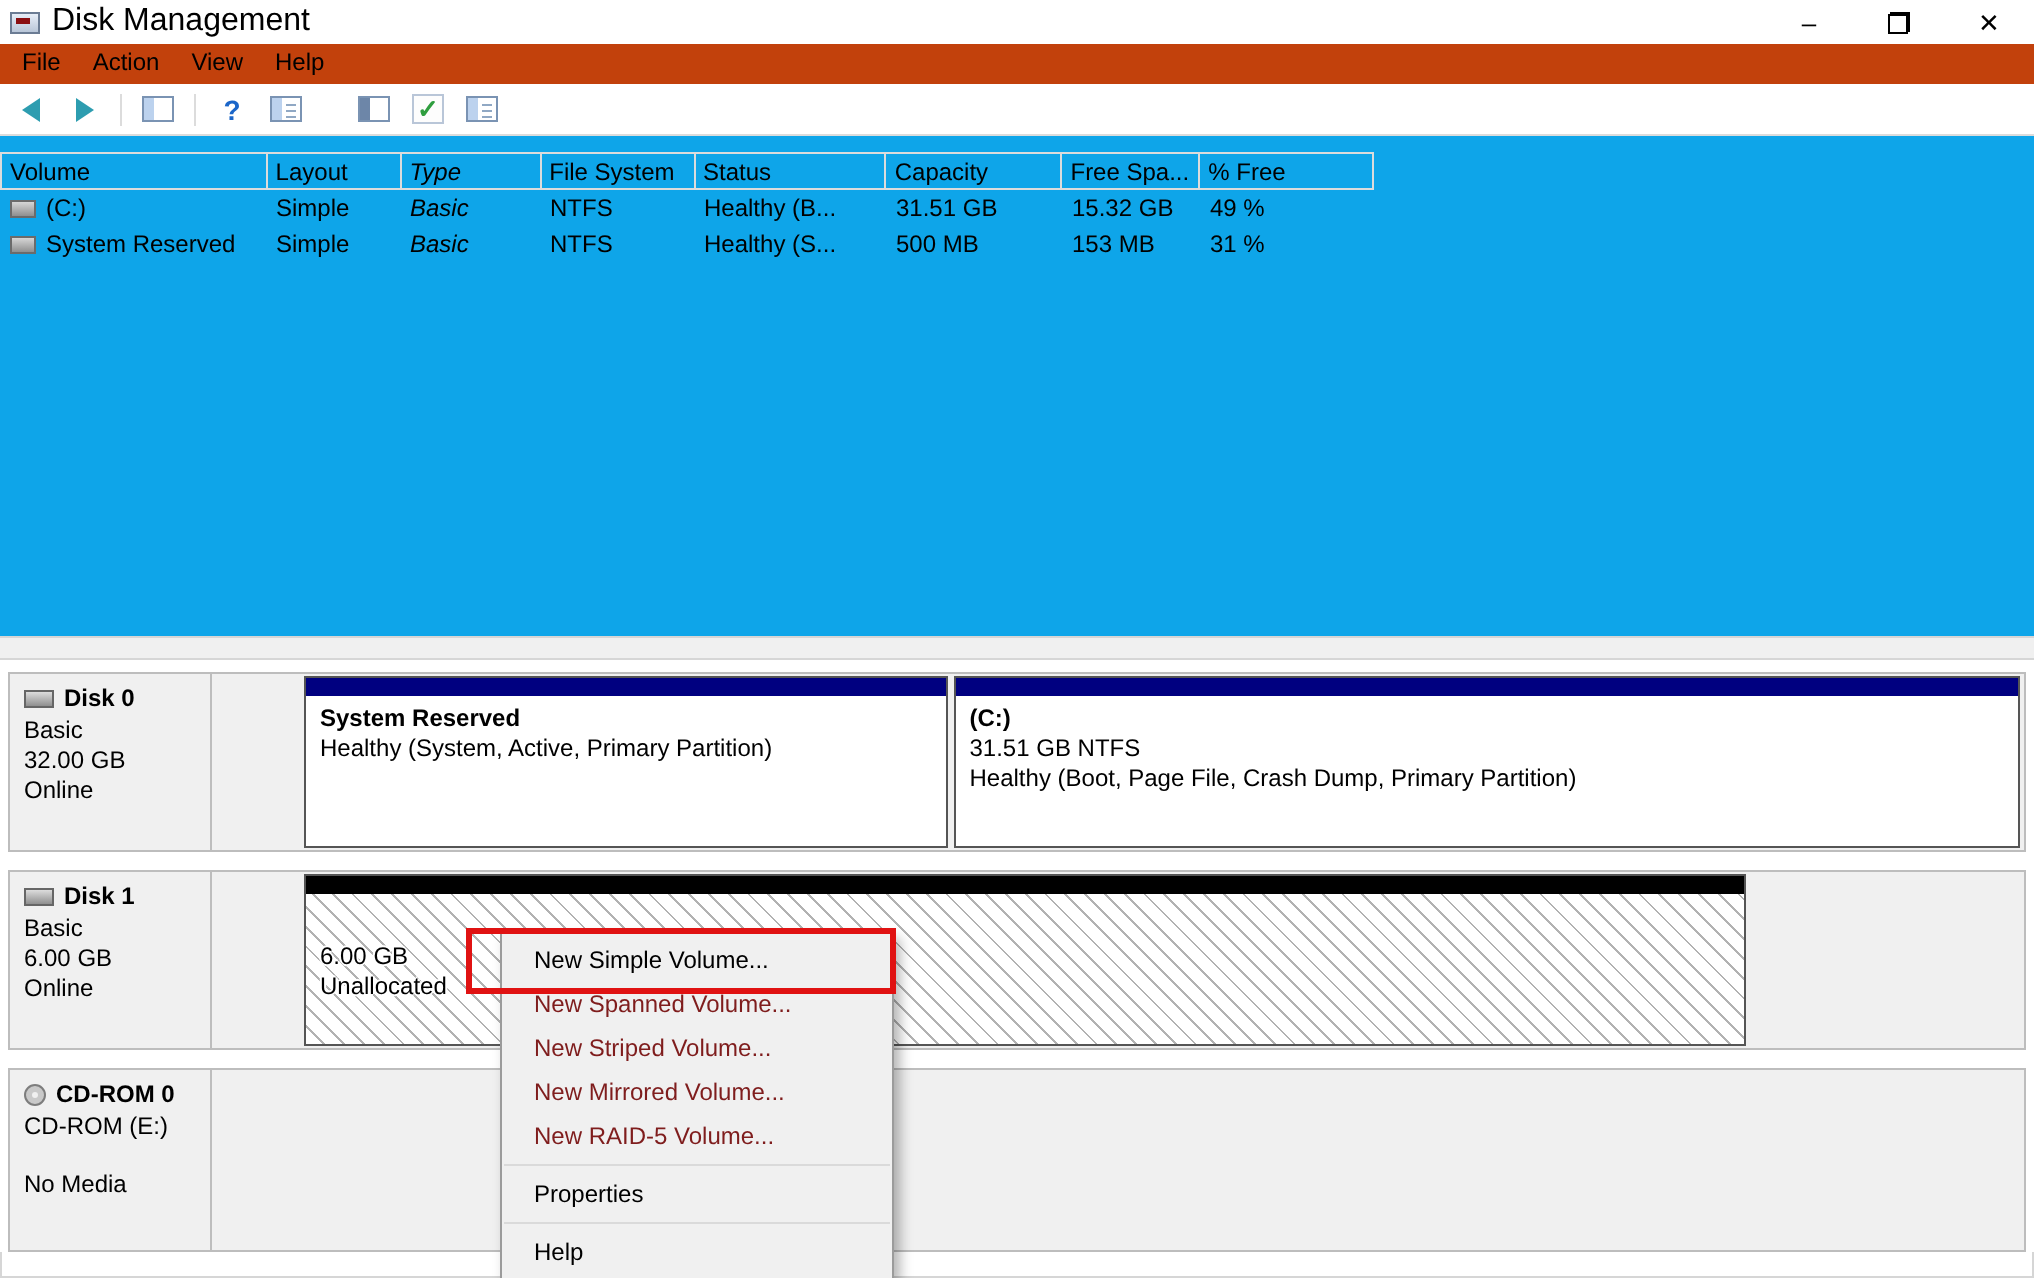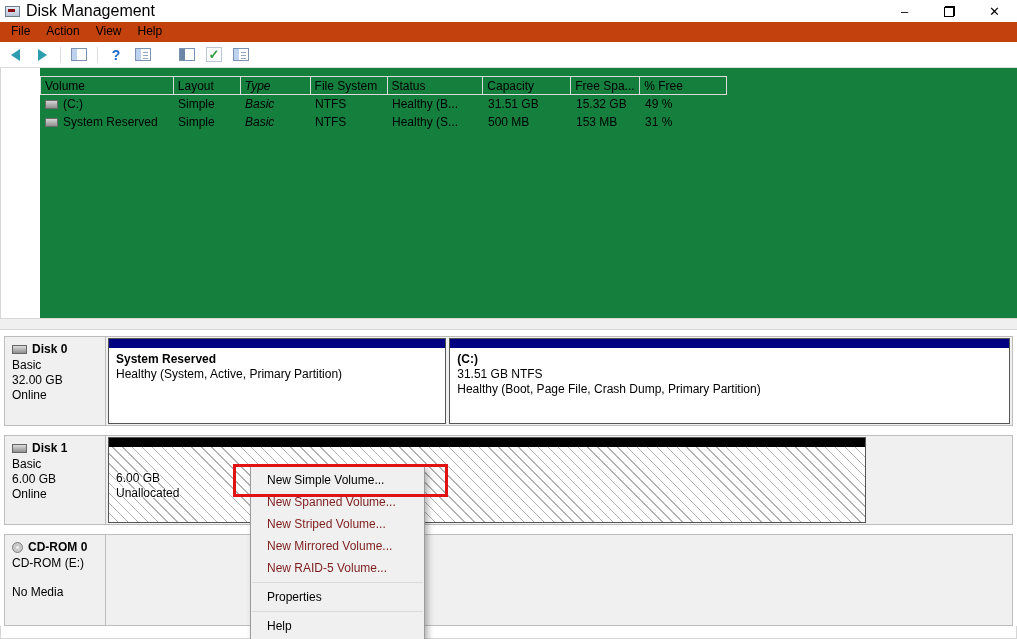--- a/index.html
+++ b/index.html
@@ -53,35 +53,35 @@
   .tb-sep { width: 1px; height: 16px; background: #dcdcdc; margin: 0 1px; }
   .tb-pane { width: 16px; height: 13px; border: 1px solid #7a93b3; background: #fff; position: relative; }
   .tb-pane::before { content: ""; position: absolute; left: 0; top: 0; bottom: 0; width: 5px; background: #bcd2ee; }
   .tb-pane.list::after { content: ""; position: absolute; left: 7px; top: 3px; right: 2px; height: 1px; background: #90a8c4; box-shadow: 0 3px 0 #90a8c4, 0 6px 0 #90a8c4; }
   .tb-pane.dark::before { background: #6d86a8; }
   .tb-help { color: #1b66c9; font-weight: bold; font-size: 14px; }
   .tb-check { color: #2f9e3f; font-weight: bold; font-size: 13px; border: 1px solid #b9c6d8; background: #fdfdfd; width: 16px; height: 15px; display: flex; align-items: center; justify-content: center; }
   .tb-gap { width: 10px; }
 
   
-  .top-pane { height: 250px; background: #15803d; padding-top: 8px; margin-left: 40px; }
+  .top-pane { height: 250px; background: #0ea5e9; padding-top: 8px; }
   .vt-header { display: flex; width: 687px; border: 1px solid #dcdcdc; border-right: none; height: 19px; }
   .vt-h { padding: 2px 4px; border-right: 1px solid #dcdcdc; overflow: hidden; white-space: nowrap; }
   .vt-row { display: flex; height: 18px; align-items: center; }
   .vt-c { padding: 0 5px; overflow: hidden; white-space: nowrap; }
   .w0 { width: 133px; } .w1 { width: 67px; } .w2 { width: 70px; font-style: italic; } .w3 { width: 77px; }
   .w4 { width: 96px; } .w5 { width: 88px; } .w6 { width: 69px; } .w7 { width: 87px; }
   .vol-icon { display: inline-block; width: 13px; height: 9px; background: linear-gradient(#d6d6d6, #8f8f8f); border: 1px solid #6b6b6b; margin-right: 5px; vertical-align: -1px; }
 
   
   .splitter { height: 12px; background: #f0f0f0; border-top: 1px solid #d6d6d6; border-bottom: 1px solid #d6d6d6; }
 
   
   .graphic-pane { padding: 6px 2px 0 2px; background: #fff; }
-  .disk-row { display: flex; height: 90px; border: 1px solid #bdbdbd; background: #f0f0f0; margin: 0 2px 9px 2px; }
+  .disk-row { display: flex; height: 90px; border: 1px solid #bdbdbd; background: #f0f0f0; margin: 0 2px 9px 2px; gap: 44px; }
   .disk-row.cd { height: 92px; }
   .disk-label { width: 101px; border-right: 1px solid #bdbdbd; padding: 5px 7px; line-height: 15px; flex: none; }
   .disk-title { font-weight: bold; display: flex; align-items: center; gap: 5px; margin-bottom: 1px; }
   .disk-icon { width: 15px; height: 9px; background: linear-gradient(#dcdcdc, #8f8f8f); border: 1px solid #666; flex: none; }
   .cd-icon { width: 11px; height: 11px; border-radius: 50%; background: #c9c9c9; border: 1px solid #7d7d7d; position: relative; flex: none; }
   .cd-icon::after { content: ""; position: absolute; left: 3px; top: 3px; width: 3px; height: 3px; border-radius: 50%; background: #f0f0f0; }
   .no-media { margin-top: 14px; }
   .disk-graphic { flex: 1; display: flex; gap: 3px; padding: 1px 2px; }
   .part { border: 1px solid #555; background: #fff; display: flex; flex-direction: column; }
   .part-stripe { height: 9px; background: #000080; flex: none; }
@@ -91,21 +91,21 @@
   .part.unalloc .part-stripe { background: #000; }
   .part.unalloc .part-body {
     flex: 1;
     background: repeating-linear-gradient(45deg, #ffffff 0px, #ffffff 6px, #b2b2b2 6px, #b2b2b2 7px);
     padding-top: 24px;
   }
   .unalloc-line { text-shadow: 0 1px 0 #fff, 0 -1px 0 #fff, 1px 0 0 #fff, -1px 0 0 #fff; }
 
   
   .context-menu {
-    position: absolute; left: 250px; top: 466px; width: 175px;
+    position: absolute; left: 250px; top: 466px; width: 197px;
     background: #f0f0f0; border: 1px solid #9b9b9b;
     box-shadow: 3px 3px 6px rgba(0,0,0,0.3);
     padding: 2px 0; z-index: 5;
   }
   .cm-item { height: 22px; line-height: 22px; padding-left: 16px; white-space: nowrap; }
   .cm-item.disabled { color: #7f1d1d; }
   .cm-sep { height: 1px; background: #dadada; margin: 3px 1px; }
 
   
   .annotation {

